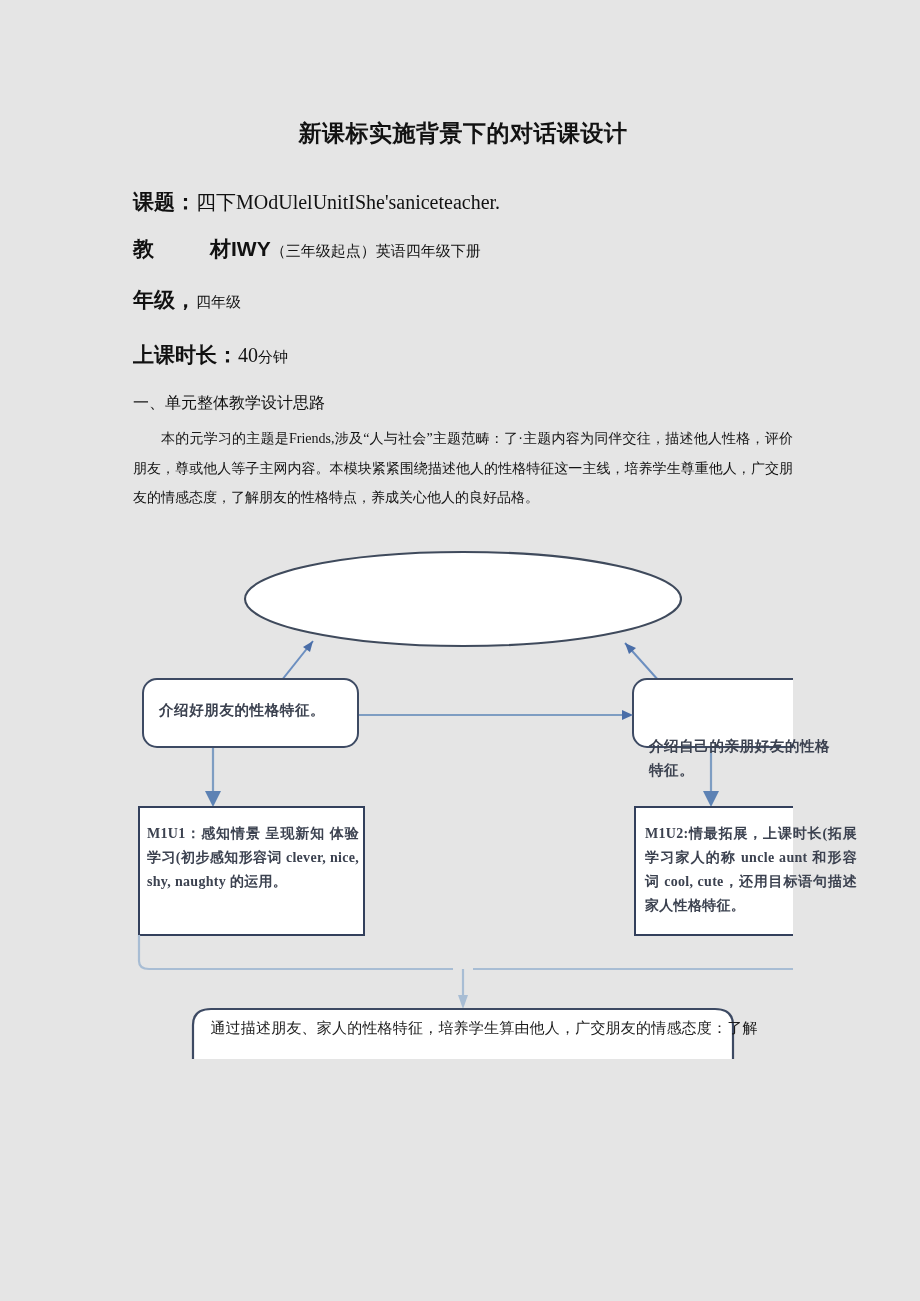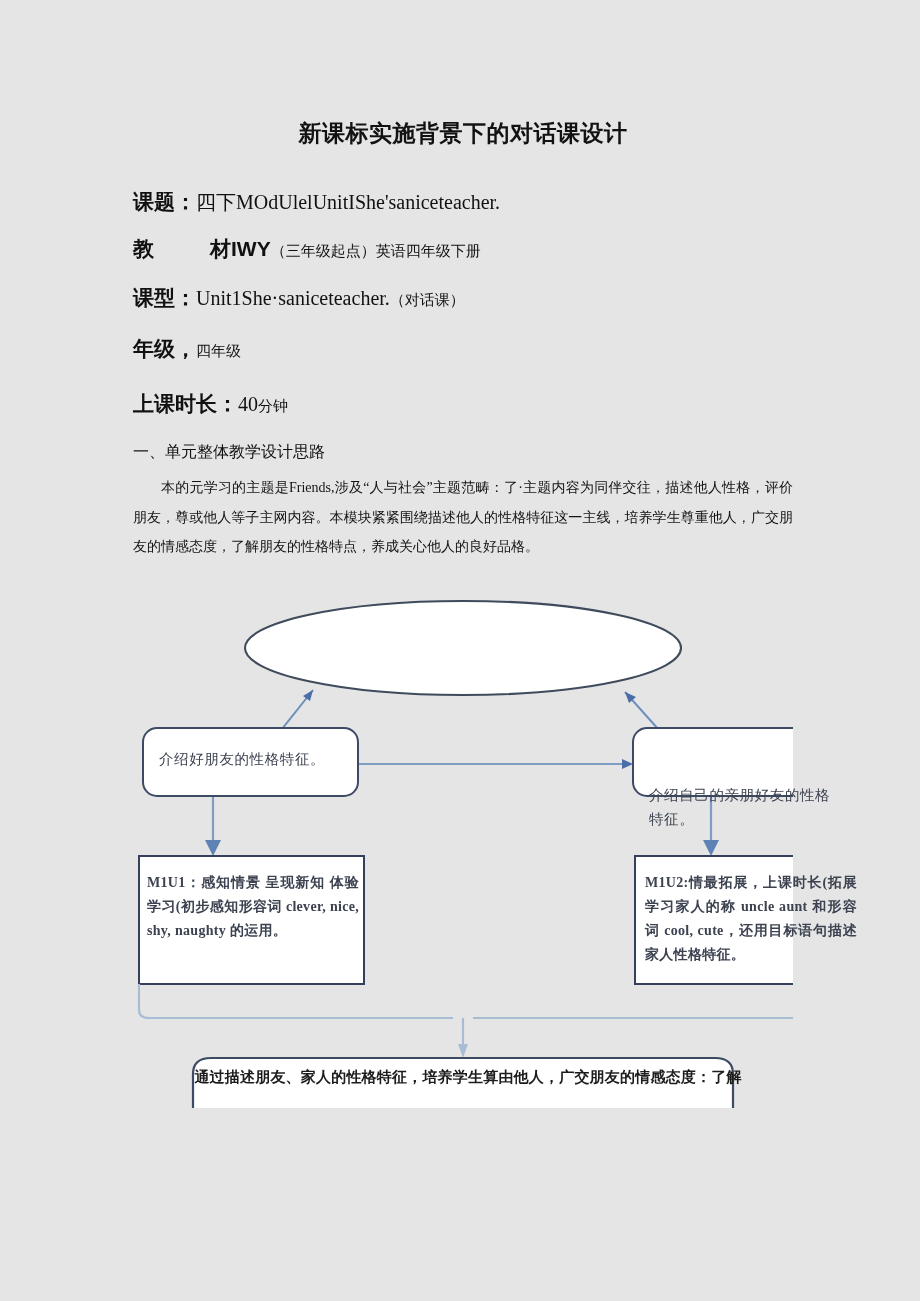--- a/index.html
+++ b/index.html
@@ -112,69 +112,65 @@
     font-weight: bold;
     font-family: "Liberation Serif", "DejaVu Serif", serif;
     color: #101010;
     letter-spacing: 0.5px;
   }
 
   .rbox-text {
     font-size: 14.5px;
     line-height: 1.65;
     letter-spacing: 0.6px;
-    font-weight: normal;
+    font-weight: bold;
     color: #3c4250;
   }
   #rbox-left-text  { left: 26px;  top: 160px; width: 185px; }
   #rbox-right-text { left: 516px; top: 160px; width: 186px; margin-top: 36px; }
 
   .sqbox-text {
     font-size: 14px;
     line-height: 1.72;
     letter-spacing: 0.3px;
     font-weight: bold;
     color: #3c4250;
     text-align: justify;
   }
   #sqbox-left-text  { left: 14px;  top: 283px; width: 212px; }
   #sqbox-right-text { left: 512px; top: 283px; width: 212px; }
 
   .bottom-text {
-    left: 20px;
+    left: 36px;
     top: 478px;
     width: 630px;
     font-size: 15px;
     line-height: 1.5;
     text-align: center;
     font-family: "Liberation Sans", "DejaVu Sans", sans-serif;
     color: #1c1c1c;
     letter-spacing: 0.2px;
-    font-weight: bold;
   }
 </style>
 </head>
 <body>
 
 <div class="page">
   <div class="content">
 
     <h1 class="doc-title">新课标实施背景下的对话课设计</h1>
 
     <div class="meta-row" id="meta-keti">
       <span class="lbl">课题：</span><span class="val">四下MOdUlelUnitIShe'saniceteacher.</span>
     </div>
 
     <div class="meta-row" id="meta-jiaocai">
       <span class="lbl">教</span><span class="gap-wide"></span><span class="lbl">材IWY</span><span class="val small">（三年级起点）英语四年级下册</span>
     </div>
 
-    <div class="meta-row" id="meta-kexing">
-      <span class="lbl">课型：</span><span class="val">Unit1She·saniceteacher.</span><span class="val small">（对话课）</span>
-    </div>
 
     <div class="meta-row" id="meta-nianji">
       <span class="lbl">年级，</span><span class="val small">四年级</span>
     </div>
 
     <div class="meta-row" id="meta-shichang">
       <span class="lbl">上课时长：</span><span class="val">40</span><span class="val small">分钟</span>
     </div>
 
     <div class="sec-head">一、单元整体教学设计思路</div>

